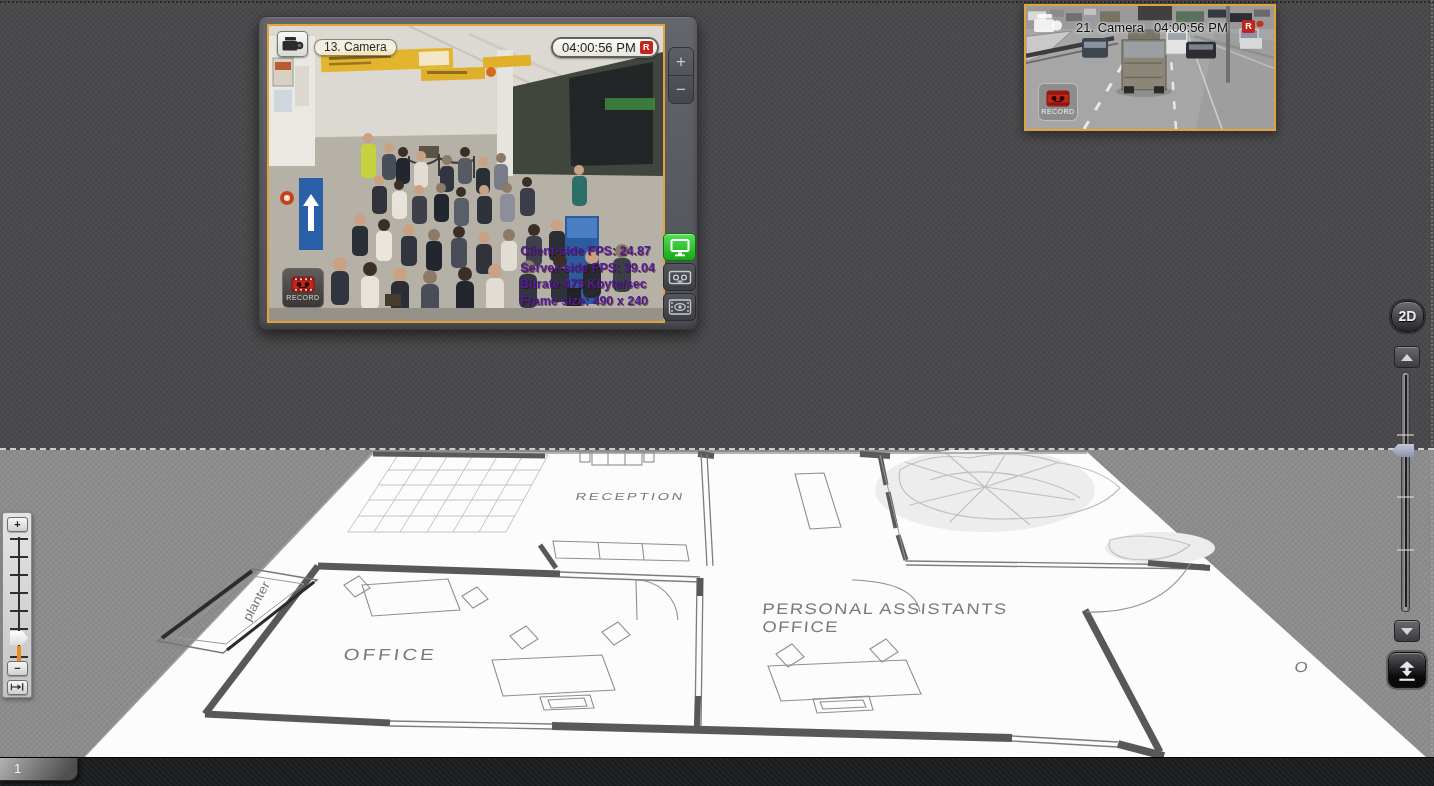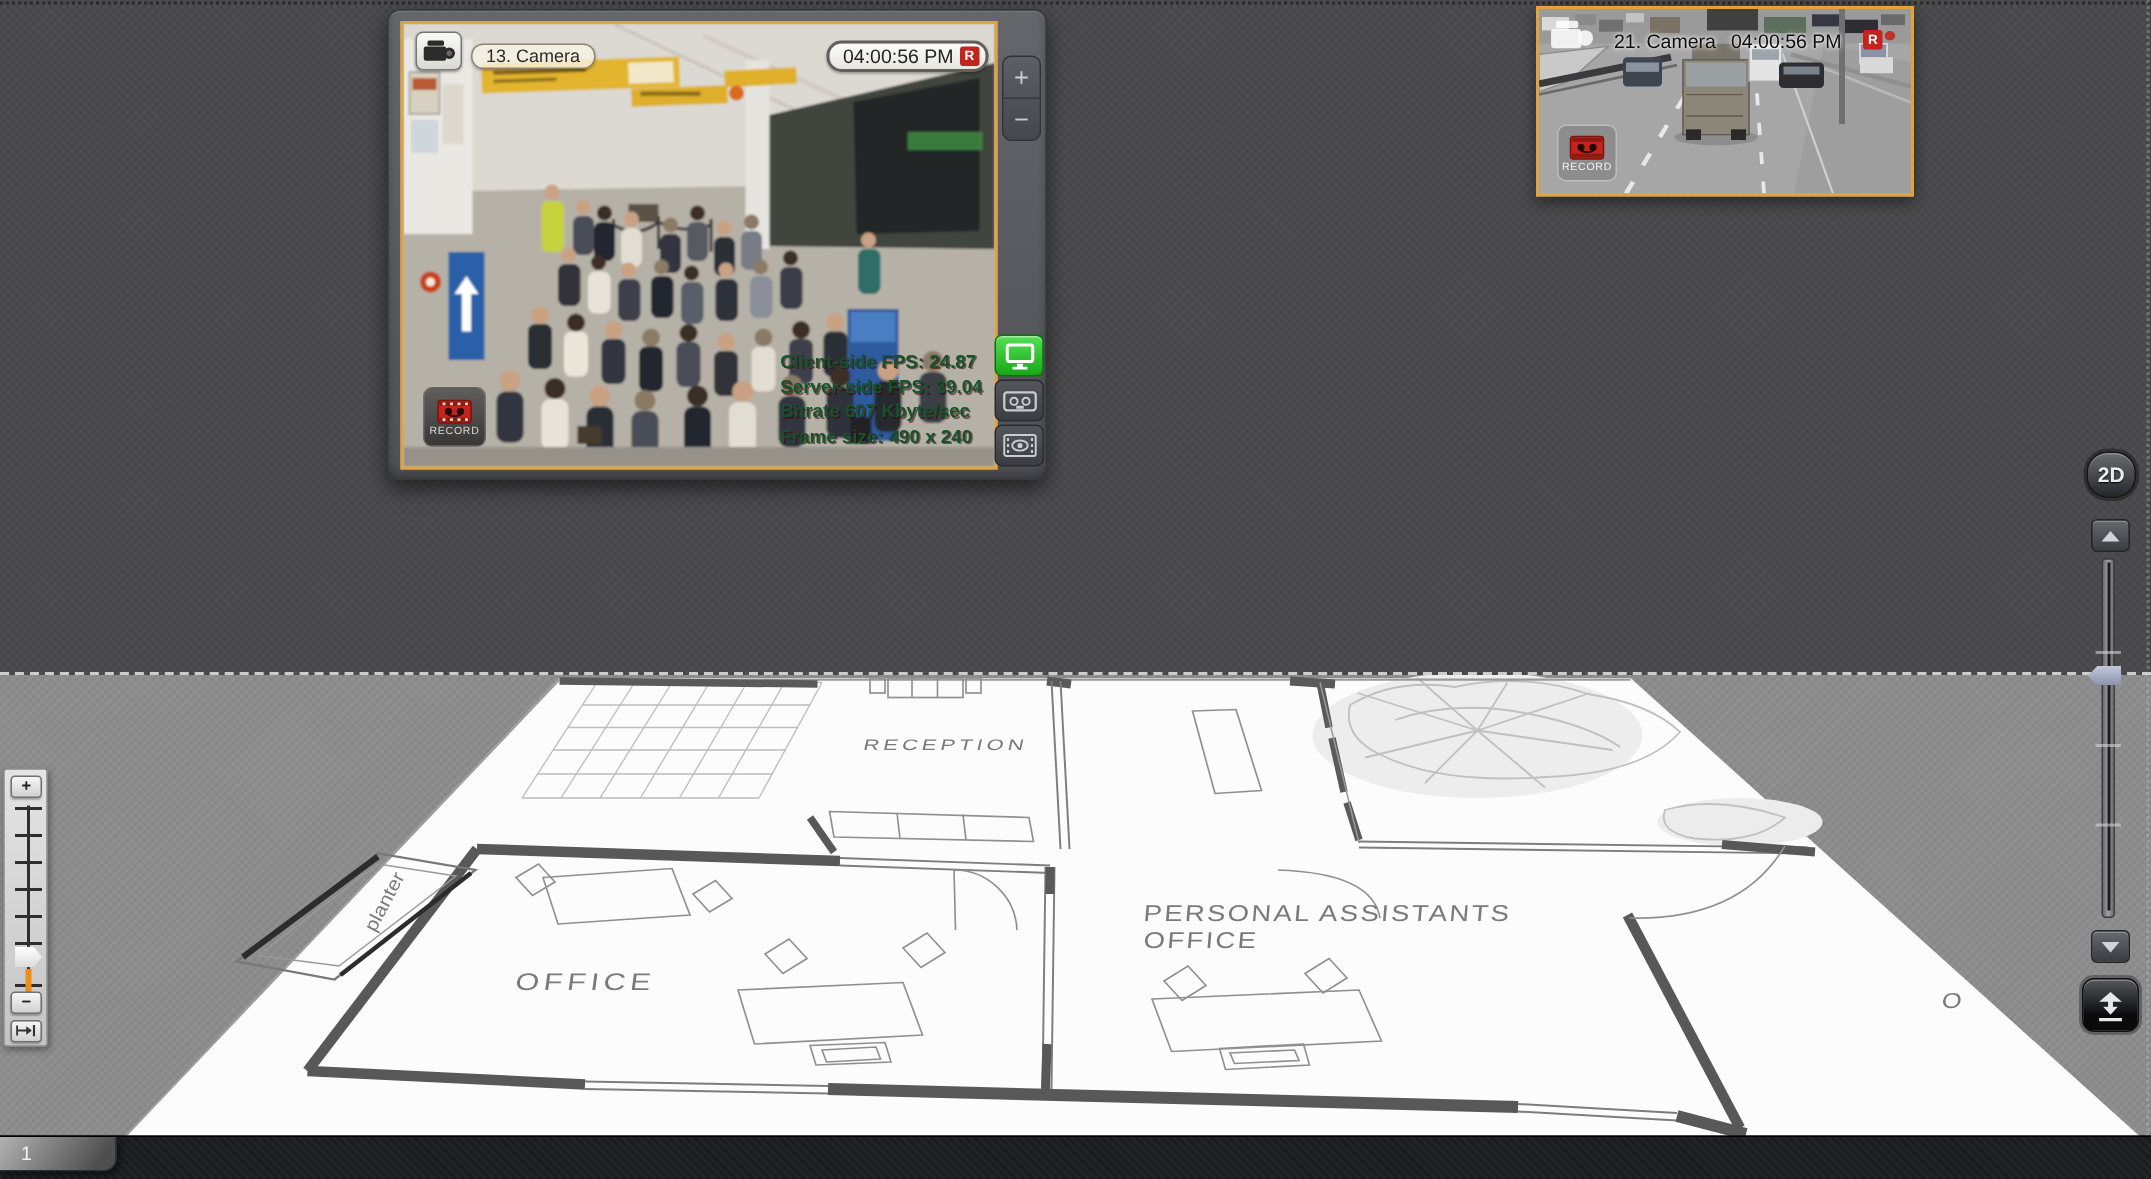--- a/index.html
+++ b/index.html
@@ -15,21 +15,21 @@
     background-image:repeating-linear-gradient(45deg, rgba(255,255,255,.03) 0 2px, transparent 2px 4px),
                      repeating-linear-gradient(-45deg, rgba(0,0,0,.04) 0 2px, transparent 2px 4px); }
   .dotted-top { position:absolute; left:0; top:1px; width:1434px; height:0;
     border-top:2px dotted rgba(15,15,15,.55); }
   .dotted-right { position:absolute; right:1px; top:0; height:786px; width:0;
     border-right:2px dotted rgba(190,190,190,.35); }
   .dashed-split { position:absolute; left:0; top:448px; width:1434px; height:0;
     border-top:2px dashed #cdcdcd; z-index:4; }
 
   
-  .cam-window { position:absolute; left:258px; top:6px; width:440px; height:314px;
+  .cam-window { position:absolute; left:258px; top:16px; width:440px; height:314px;
     background:linear-gradient(#656throw) }
   .cam-window { background:linear-gradient(#64666c,#4f5157); border:1px solid #36373b; border-radius:9px;
     box-shadow:0 6px 14px rgba(0,0,0,.55), inset 0 1px 0 rgba(255,255,255,.12), inset 0 -4px 6px rgba(0,0,0,.25);
     z-index:6; }
   .cam-video { position:absolute; left:8px; top:7px; width:398px; height:299px;
     border:2px solid #e2a33d; background:#b9b4aa; overflow:hidden; }
   .cam-video svg.scene { position:absolute; left:0; top:0; width:100%; height:100%; }
 
   .cam-icon-badge { position:absolute; left:8px; top:5px; width:31px; height:26px; border-radius:5px;
     background:linear-gradient(rgba(250,250,248,.95), rgba(215,215,210,.88));
@@ -48,21 +48,21 @@
     box-shadow:0 1px 2px rgba(0,0,0,.35); white-space:nowrap; }
   .r-badge { display:inline-block; width:13px; height:13px; background:#c3241c; border-radius:2px;
     color:#fff; font-size:9px; font-weight:bold; text-align:center; line-height:13px; }
 
   .record-badge { position:absolute; left:13px; bottom:13px; width:42px; height:40px; border-radius:6px;
     background:linear-gradient(rgba(80,80,80,.85), rgba(35,35,35,.85)); border:1px solid rgba(130,130,130,.6);
     display:flex; flex-direction:column; align-items:center; justify-content:center; gap:1px; }
   .record-badge .rec-text { font-size:7px; letter-spacing:.5px; color:#d9d9d9; }
 
   .stats { position:absolute; right:8px; bottom:12px; text-align:left;
-    font-size:12.5px; font-weight:bold; color:#14532d; line-height:16.5px;
+    font-size:12.5px; font-weight:bold; color:#4c1d95; line-height:16.5px;
     text-shadow:1px 1px 0 rgba(60,0,0,.55); white-space:nowrap; }
 
   
   .zoom-pair { position:absolute; left:409px; top:30px; width:26px; height:57px;
     background:linear-gradient(#5d5f65,#45474d); border:1px solid #313236; border-radius:6px;
     display:flex; flex-direction:column; }
   .zoom-pair .zbtn { flex:1; border:none; background:transparent; color:#c9cbd1; font-size:17px;
     font-family:"Liberation Sans",sans-serif; cursor:pointer; line-height:1; }
   .zoom-pair .zbtn:first-child { border-bottom:1px solid #36383c; }
 
@@ -414,21 +414,21 @@
             <rect x="19" y="12.9" width="2" height="1.7" fill="#f2d9d4"></rect>
           <circle cx="8" cy="8.3" r="2.4" fill="#2a0402"></circle>
             <circle cx="16" cy="8.3" r="2.4" fill="#2a0402"></circle>
           <path d="M8,10.6 Q12,12.4 16,10.6" stroke="#2a0402" stroke-width="1.2" fill="none"></path>
         </svg>
         <div class="rec-text">RECORD</div>
       </div>
       <div class="stats">
         <div>Client-side FPS: 24.87</div>
         <div>Server-side FPS: 39.04</div>
-        <div>Bitrate 607 Kbyte/sec</div>
+        <div>Bitrate 475 Kbyte/sec</div>
         <div>Frame size: 490 x 240</div>
       </div>
     </div>
 
     <div class="zoom-pair">
       <button class="zbtn">+</button>
       <button class="zbtn">−</button>
     </div>
     <div class="mode-stack">
       <button class="mode-btn active">

